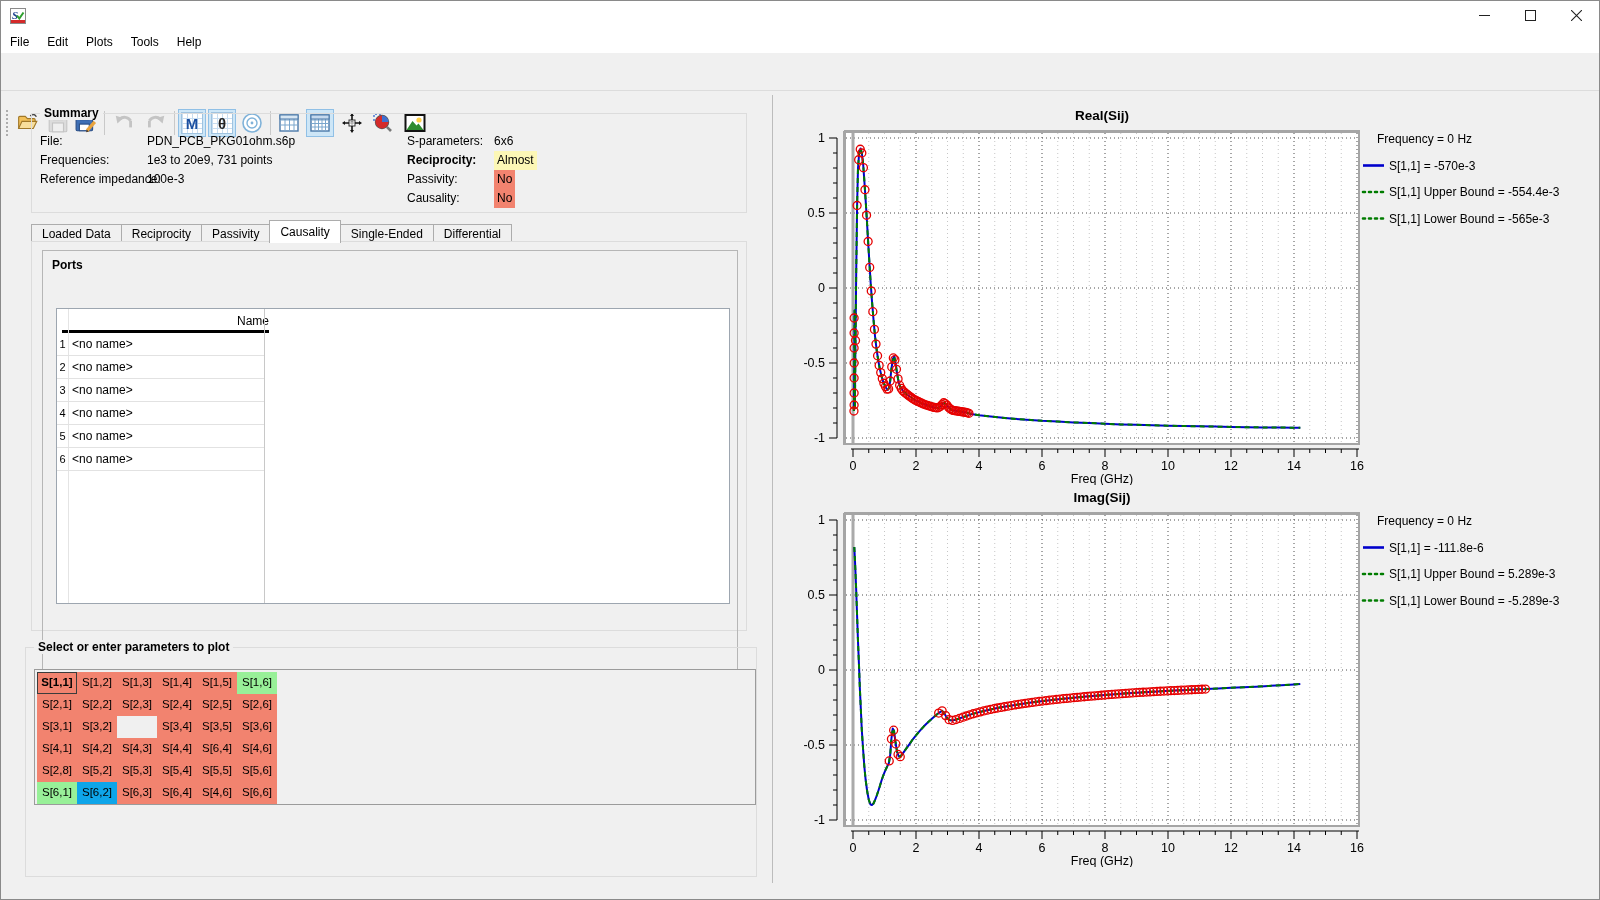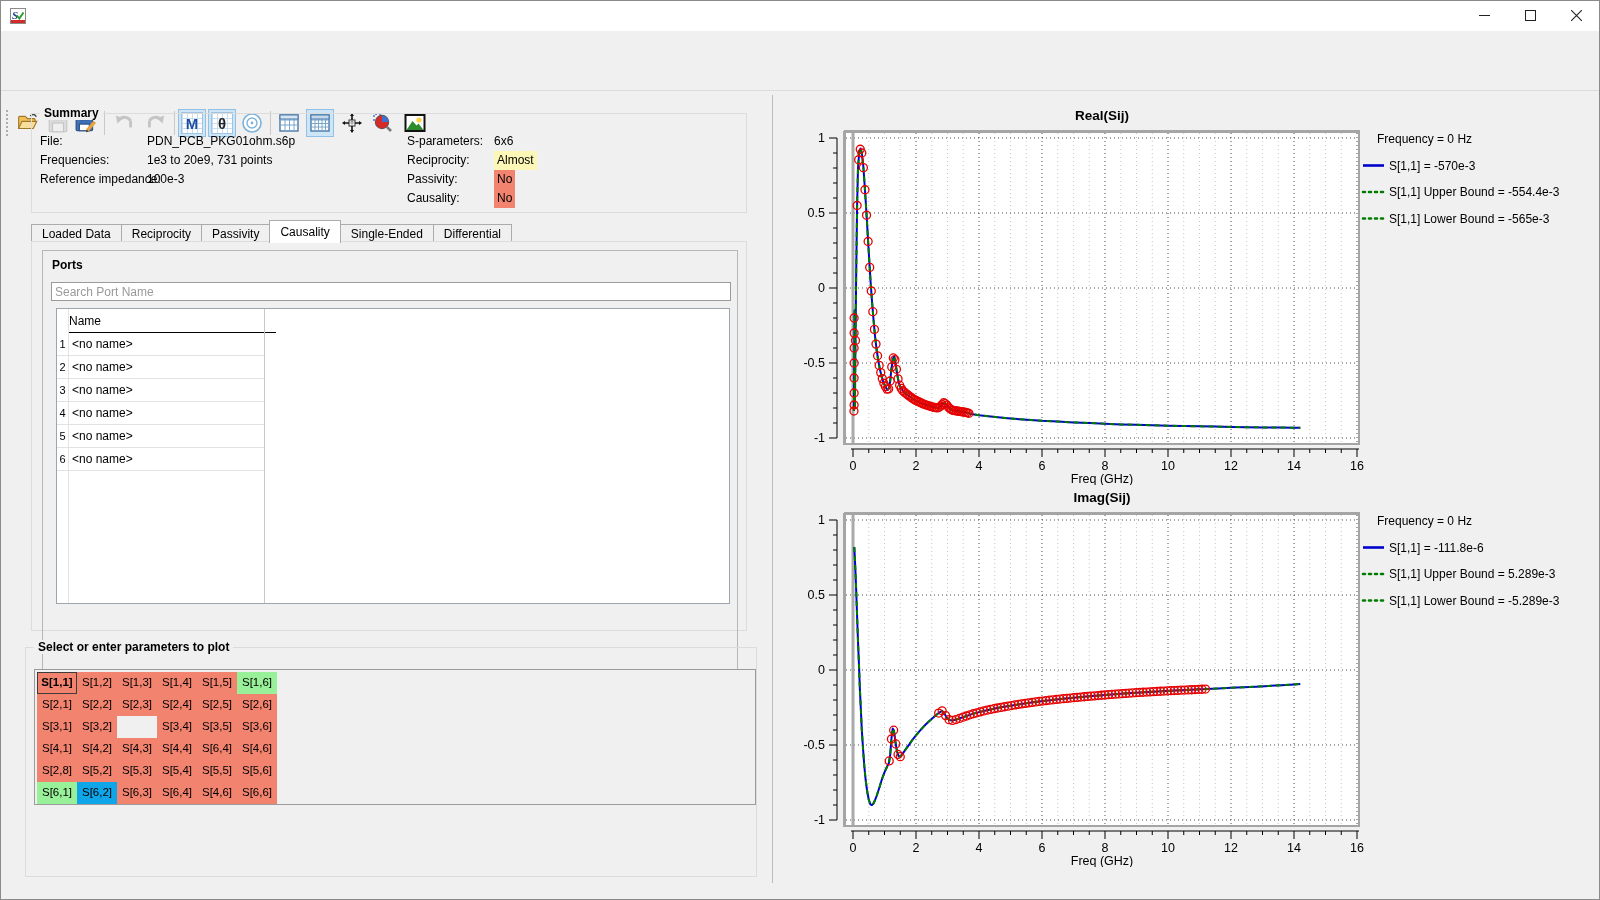--- a/index.html
+++ b/index.html
@@ -51,21 +51,21 @@
 
   
   .ports-box { position:absolute; left:10px; top:8px; width:696px; height:420px; border:1px solid #b6b6b6; }
   .ports-title { position:absolute; left:9px; top:7px; font-weight:bold; }
   .port-search { position:absolute; left:8px; top:31px; width:680px; height:19px; border:1px solid #9a9a9a; background:#fff;
                  font-family:inherit; font-size:12px; padding:0 3px; color:#000; }
   .port-search::placeholder { color:#9a9a9a; }
   .ptable { position:absolute; left:13px; top:57px; width:674px; height:296px; background:#fff; border:1px solid #9da6b0; overflow:hidden; }
   .pt-vline { position:absolute; left:207px; top:0; width:1px; height:100%; background:#c8c8c8; }
   .pt-numline { position:absolute; left:11px; top:0; width:1px; height:100%; background:#e4e4e4; }
-  .pt-header { position:absolute; left:12px; top:0; width:207px; height:24px; line-height:24px; text-align:left; border-bottom:1px solid #000000; }
+  .pt-header { position:absolute; left:5px; top:0; width:207px; height:24px; line-height:24px; text-align:right; border-bottom:3px solid #000000; }
   .pt-row { position:absolute; left:0; width:207px; height:23px; line-height:22px; border-bottom:1px solid #e2e2e2; }
   .pt-num { position:absolute; left:0; width:11px; text-align:center; font-size:11px; }
   .pt-name { position:absolute; left:15px; }
 
   
   .matrix-panel { position:absolute; left:8px; top:21px; width:722px; height:136px; border:1px solid #9b9b9b; background:#f0f0f0; }
   .mcell { position:absolute; width:40px; height:22px; line-height:21px; text-align:center; font-size:11.5px; cursor:default; }
   .mcell.sel { font-weight:bold; outline:1px solid #3c3c3c; outline-offset:-1px; }
 
   
@@ -97,20 +97,21 @@
           <rect x="0.5" y="0.5" width="10" height="10" fill="none" stroke="#222"></rect>
         </svg>
     </div>
     <div class="win-btn close">
       <svg width="11" height="11" viewBox="0 0 11 11">
           <path d="M0 0 L11 11 M11 0 L0 11" stroke="#222" stroke-width="1.1"></path>
         </svg>
     </div>
   </div>
 
+  <div class="menubar" id="menubar"><span class="menu-item">File</span><span class="menu-item">Edit</span><span class="menu-item">Plots</span><span class="menu-item">Tools</span><span class="menu-item">Help</span></div>
 
   <div class="toolbar">
     <div class="tb-handle"></div>
 
     <button class="tb" style="left:13px">
       <svg width="22" height="22" viewBox="0 0 20 20">
         <path d="M1.5 15 V5 a1 1 0 0 1 1 -1 h5 l2 2 h6 a1 1 0 0 1 1 1 v2" fill="#f2c058" stroke="#a07828"></path>
         <path d="M1.5 15 L4.5 8.5 h13.5 l-3.2 6.5 z" fill="#f8de9a" stroke="#a07828"></path>
         <path d="M12 3.5 c3 -2 5 -1 5.5 1" fill="none" stroke="#444" stroke-width="1.2"></path>
       </svg>
@@ -229,31 +230,30 @@
 
   <div class="groupbox" style="left:30px;top:112px;width:716px;height:100px;">
     <span class="gb-label">Summary</span>
     <div class="sum-col" style="left:8px;" id="summary-left">
         <div class="srow"><span class="slabel" style="width: 107px;">File:</span><span>PDN_PCB_PKG01ohm.s6p</span></div>
         <div class="srow"><span class="slabel" style="width: 107px;">Frequencies:</span><span>1e3 to 20e9, 731 points</span></div>
         <div class="srow"><span class="slabel" style="width: 107px;">Reference impedance:</span><span>100e-3</span></div>
       </div>
     <div class="sum-col" style="left:375px;" id="summary-right">
         <div class="srow"><span class="slabel" style="width: 87px;">S-parameters:</span><span>6x6</span></div>
-        <div class="srow"><span class="slabel" style="width: 87px;">Reciprocity:</span><span class="badge" style="background: rgb(252, 247, 182);">Almost</span></div>
+        <div class="srow"><span class="slabel" style="width: 87px; font-weight: bold;">Reciprocity:</span><span class="badge" style="background: rgb(252, 247, 182);">Almost</span></div>
         <div class="srow"><span class="slabel" style="width: 87px;">Passivity:</span><span class="badge" style="background: rgb(242, 131, 111);">No</span></div>
         <div class="srow"><span class="slabel" style="width: 87px;">Causality:</span><span class="badge" style="background: rgb(242, 131, 111);">No</span></div>
       </div>
   </div>
 
   <div class="tabbar" id="tabbar"><span class="tab">Loaded Data</span><span class="tab">Reciprocity</span><span class="tab">Passivity</span><span class="tab active">Causality</span><span class="tab">Single-Ended</span><span class="tab">Differential</span></div>
   <div class="tabpanel">
     <div class="ports-box">
       <div class="ports-title">Ports</div>
-      <input class="port-search" type="text" placeholder="Search Port Name" style="">
       <div class="ptable">
         <div class="pt-header">Name</div>
         <div class="pt-numline"></div>
         <div class="pt-vline"></div>
         <div id="ports-rows">
             <div class="pt-row" style="top: 24px;">
               <span class="pt-num">1</span>
               <span class="pt-name">&lt;no name&gt;</span>
             </div>
             <div class="pt-row" style="top: 47px;">

